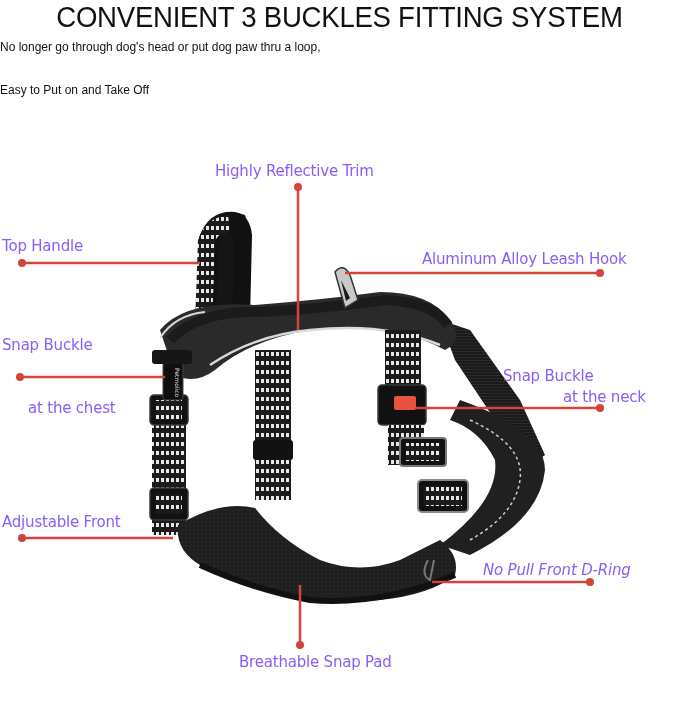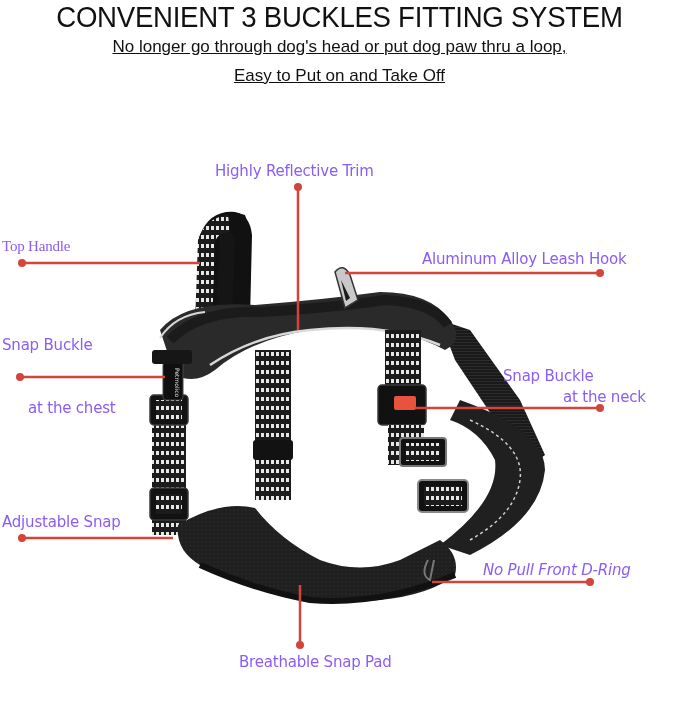--- a/index.html
+++ b/index.html
@@ -6,25 +6,25 @@
     html, body { width: 679px; height: 702px; background: #ffffff; overflow: hidden; }
     body { position: relative; font-family: "DejaVu Sans", "Liberation Sans", sans-serif; color: #1a1a1a; }
 
     .headline {
       position: absolute; left: 0; top: 0; width: 679px; text-align: center;
       font-family: "Liberation Sans", sans-serif; font-size: 30px; font-weight: 400;
       letter-spacing: -0.3px; line-height: 34px; color: #111; white-space: nowrap;
       transform: scaleX(0.92); transform-origin: center top;
     }
     .subline {
-      position: absolute; left: 0; width: 679px; text-align: center;
-      font-family: "Liberation Sans", sans-serif; font-size: 17px; color: #111; line-height: 20px; text-decoration: underline;
+      position: absolute; left: 0; width: 679px; text-align: left;
+      font-family: "Liberation Sans", sans-serif; font-size: 12px; color: #111; line-height: 20px;
     }
     .sub1 { top: 37px; }
-    .sub2 { top: 66px; }
+    .sub2 { top: 80px; }
 
     .art { position: absolute; left: 0; top: 0; width: 679px; height: 702px; }
 
     .label {
       position: absolute; font-family: "DejaVu Sans", sans-serif; font-size: 15px;
       color: #8b5cf6; white-space: nowrap; line-height: 18px; letter-spacing: -0.2px;
     }
   </style>
 </head>
 <body>
@@ -133,21 +133,21 @@
 
     <line x1="432" y1="582" x2="590" y2="582"></line>
       <circle cx="590" cy="582" r="4" stroke="none"></circle>
 
     <line x1="300" y1="585" x2="300" y2="645"></line>
       <circle cx="300" cy="645" r="4" stroke="none"></circle>
   </g>
 </svg>
 
 <div class="label" style="left:215px; top:162px;">Highly Reflective Trim</div>
-<div class="label" style="left:2px; top:237px;font-family:Liberation Serif, serif;">Top Handle</div>
+<div class="label" style="left:2px; top:237px;">Top Handle</div>
 <div class="label" style="left:422px; top:250px;text-align:right;">Aluminum Alloy Leash Hook</div>
 <div class="label" style="left:2px; top:336px;">Snap Buckle</div>
 <div class="label" style="left:28px; top:355px;margin-top:44px;">at the chest</div>
 <div class="label" style="left:503px; top:367px;">Snap Buckle</div>
 <div class="label" style="left:563px; top:388px;">at the neck</div>
-<div class="label" style="left:2px; top:513px;">Adjustable Snap</div>
+<div class="label" style="left:2px; top:513px;">Adjustable Front</div>
 <div class="label" style="left:483px; top:561px;font-style:italic;">No Pull Front D-Ring</div>
 <div class="label" style="left:239px; top:653px;">Breathable Snap Pad</div>
 
 </body></html>

